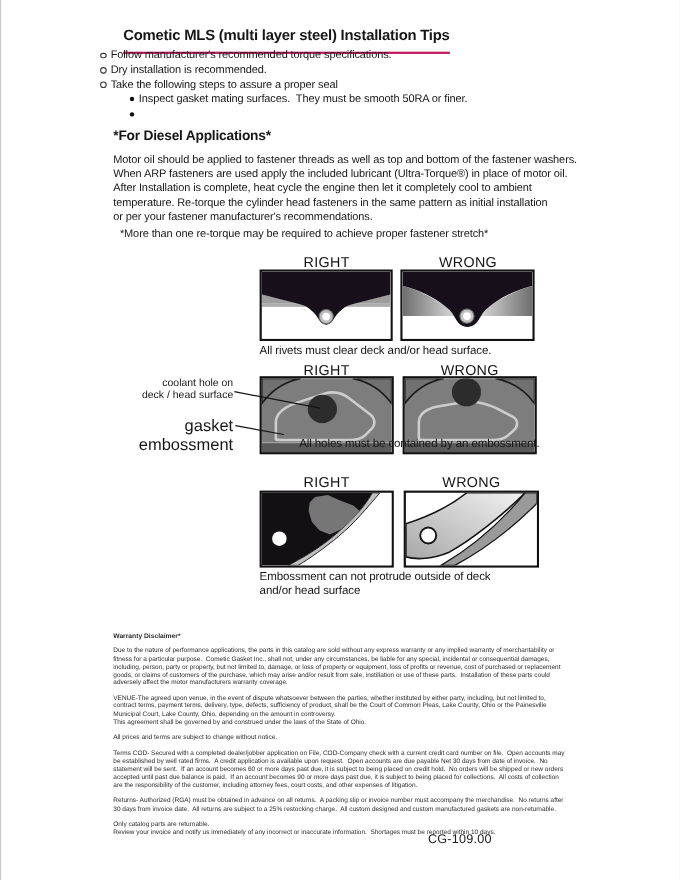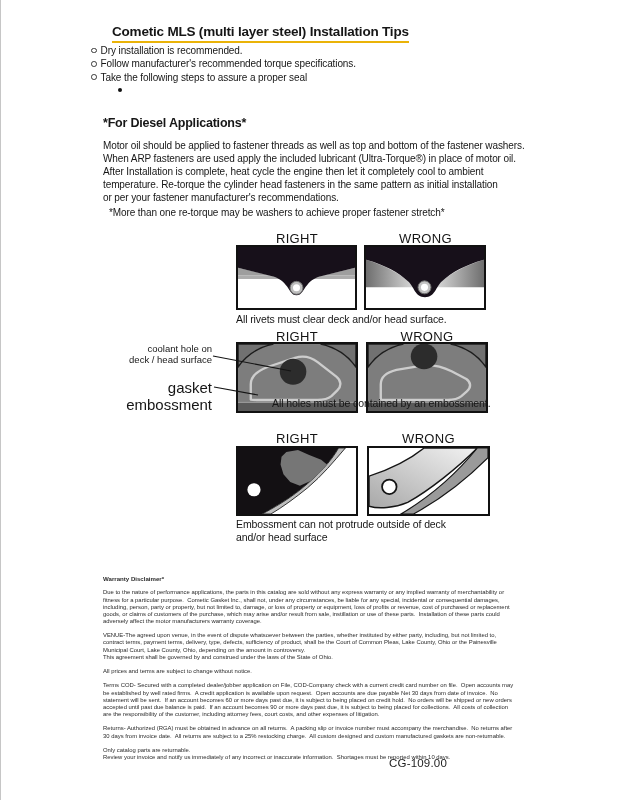--- a/index.html
+++ b/index.html
@@ -4,21 +4,21 @@
 <style>
   html,body{margin:0;padding:0;background:#e9e9e9;}
   .page{position:relative;width:618px;height:800px;background:#ffffff;overflow:hidden;
         font-family:"Liberation Sans",sans-serif;color:#161616;}
   .edge-line{position:absolute;left:0;top:0;width:1px;height:800px;background:#c6c6c6;}
 
   .abs{position:absolute;}
   .pre{white-space:pre;}
 
   .title{left:112px;top:24px;font-size:13.5px;font-weight:bold;letter-spacing:-0.2px;
-         border-bottom:2px solid #eab308;padding-bottom:2px;}
+         border-bottom:2px solid #be185d;padding-bottom:8px;}
 
   .tips{left:91px;top:45px;font-size:10px;letter-spacing:-0.1px;}
   .tip-row{display:flex;align-items:flex-start;height:13.4px;}
   .tip-row.sub{margin-left:27px;}
   .marker-o{flex:0 0 auto;width:3.6px;height:3.6px;border:1px solid #3a3a3a;border-radius:50%;margin:2.6px 4px 0 0;}
   .marker-f{flex:0 0 auto;width:4.2px;height:4.2px;background:#111;border-radius:50%;margin:3px 4px 0 0;}
 
   .diesel-h{left:103px;top:116px;font-size:12.5px;font-weight:bold;letter-spacing:-0.2px;}
   .body-p{font-size:10px;line-height:13px;letter-spacing:-0.1px;}
   .para1{left:103px;top:139px;}
@@ -62,42 +62,46 @@
 <body>
 
 <div class="page">
   <div class="edge-line"></div>
 
   <div class="abs title">Cometic MLS (multi layer steel) Installation Tips</div>
 
   <div class="abs tips">
     <div class="tip-row">
       <span class="marker-o"></span>
-      <span class="pre">Dry installation is recommended.</span>
+      <span class="pre">Follow manufacturer's recommended torque specifications.</span>
     </div>
     <div class="tip-row">
       <span class="marker-o"></span>
-      <span class="pre">Follow manufacturer's recommended torque specifications.</span>
+      <span class="pre">Dry installation is recommended.</span>
     </div>
     <div class="tip-row">
       <span class="marker-o"></span>
       <span class="pre">Take the following steps to assure a proper seal</span>
+    </div>
+    <div class="tip-row sub">
+      <span class="marker-f"></span>
+      <span class="pre">Inspect gasket mating surfaces.  They must be smooth 50RA or finer.</span>
     </div>
     <div class="tip-row sub">
       <span class="marker-f"></span>
     </div>
   </div>
 
   <div class="abs diesel-h">*For Diesel Applications*</div>
   <div class="abs body-p pre para1">Motor oil should be applied to fastener threads as well as top and bottom of the fastener washers.
 When ARP fasteners are used apply the included lubricant (Ultra-Torque®) in place of motor oil.</div>
   <div class="abs body-p pre para2">After Installation is complete, heat cycle the engine then let it completely cool to ambient
 temperature. Re-torque the cylinder head fasteners in the same pattern as initial installation
 or per your fastener manufacturer's recommendations.</div>
-  <div class="abs note">*More than one re-torque may be washers to achieve proper fastener stretch*</div>
+  <div class="abs note">*More than one re-torque may be required to achieve proper fastener stretch*</div>
 
   <div class="abs dg-label r1-right-label">RIGHT</div>
   <div class="abs dg-label r1-wrong-label">WRONG</div>
 
   <div class="abs dg-box r1-right-box">
     <svg viewBox="0 0 120 62" preserveAspectRatio="none">
       <rect x="0" y="0" width="120" height="62" fill="#ffffff"></rect>
       <rect x="0" y="29" width="120" height="3.5" fill="#adadad"></rect>
       <polygon points="0,21 33,29 0,29" fill="#9e9e9e"></polygon>
       <polygon points="120,21 87,29 120,29" fill="#9e9e9e"></polygon>

